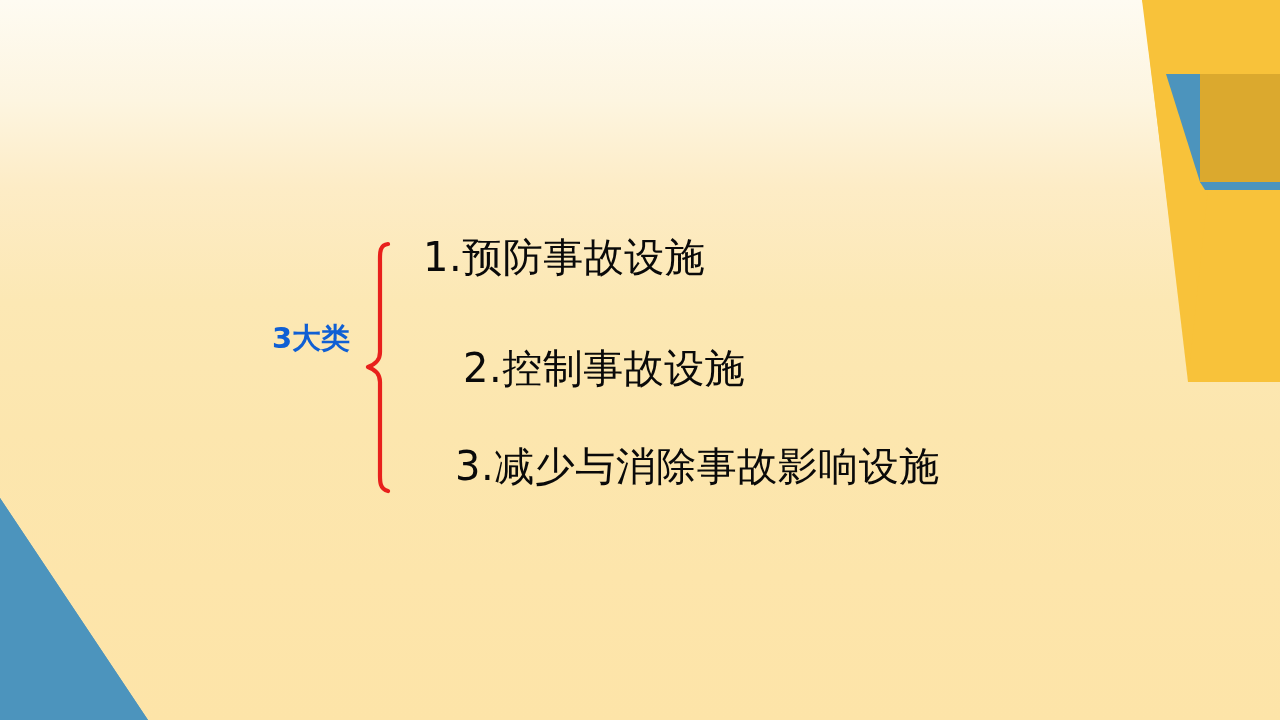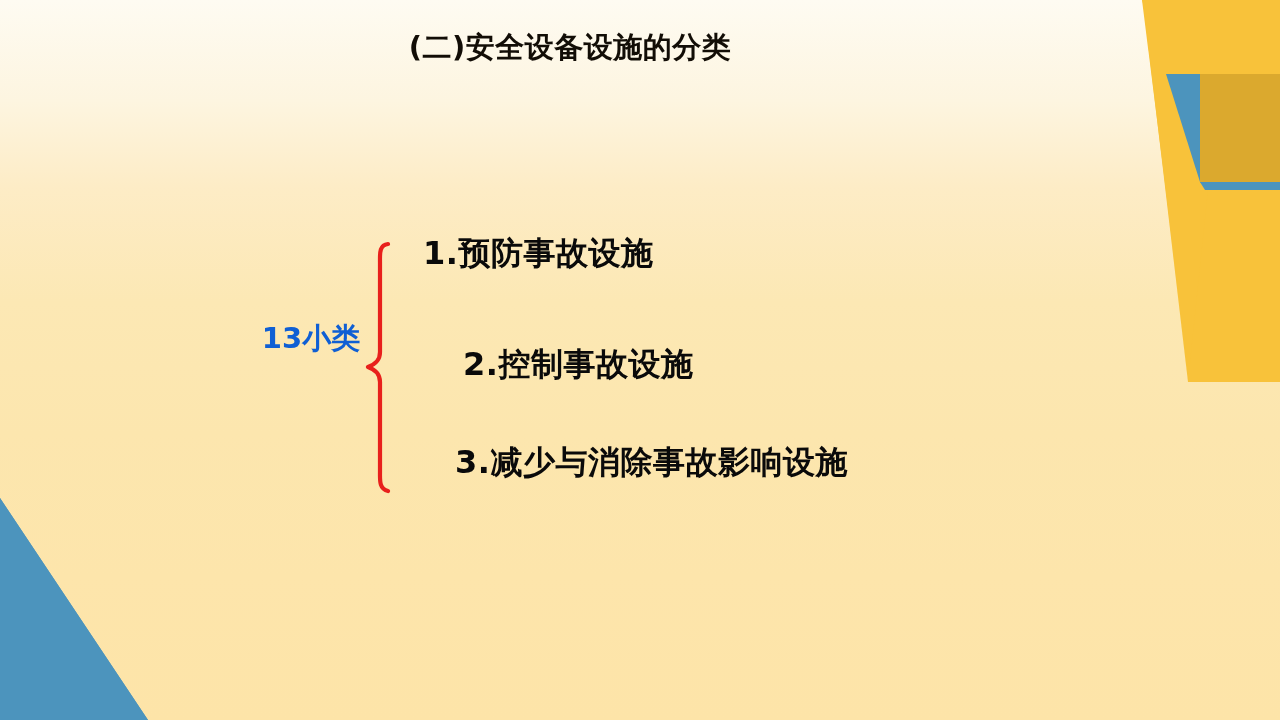--- a/index.html
+++ b/index.html
@@ -76,22 +76,22 @@
   }
   #brace svg { display: block; }
 
   #items {
     position: absolute;
     left: 423px;
     top: 228px;
     width: 820px;
   }
   .item {
-    font-size: 32px;
-    font-weight: 700;
+    font-size: 40px;
+    font-weight: 400;
     color: #0a0a0a;
     white-space: nowrap;
     letter-spacing: 0.5px;
     line-height: 1;
   }
   .item.i0 { position: absolute; top: 9px;   left: 0; }
   .item.i1 { position: absolute; top: 120px; left: 0; margin-left: 40px; }
   .item.i2 { position: absolute; top: 218px; left: 0; margin-left: 32px; }
 </style>
 </head>
@@ -129,26 +129,25 @@
       <polygon points="1166,74 1280,74 1280,182 1200,182" fill="#4c94bd"></polygon>
       <polygon points="1200,74 1280,74 1280,182 1200,182" fill="#dba92e"></polygon>
       <polygon points="1200,182 1280,182 1280,190 1208,190" fill="#4c94bd"></polygon>
       <polygon points="1208,190 1280,190 1280,382 1188,382" fill="#f8c23a"></polygon>
 
       <polygon points="1200,182 1280,182 1280,190 1205,190" fill="#4c94bd"></polygon>
       <polygon points="0,498 148,720 0,720" fill="#4c94bd"></polygon>
     </svg>
   </div>
 
-  <div id="title">(二)安全设备设施的分类</div>
 
   <div id="content">
 
     <div id="left-label">
-      <span class="ll-line">13小类</span>
+      <span class="ll-line">3大类</span>
     </div>
 
     <div id="brace">
       <svg viewBox="0 0 44 255" xmlns="http://www.w3.org/2000/svg">
         <path d="M30 4
                  C 21 5, 22 14, 22 22
                  L 22 112
                  C 22 120, 18 124, 10 127
                  C 18 130, 22 134, 22 142
                  L 22 232

